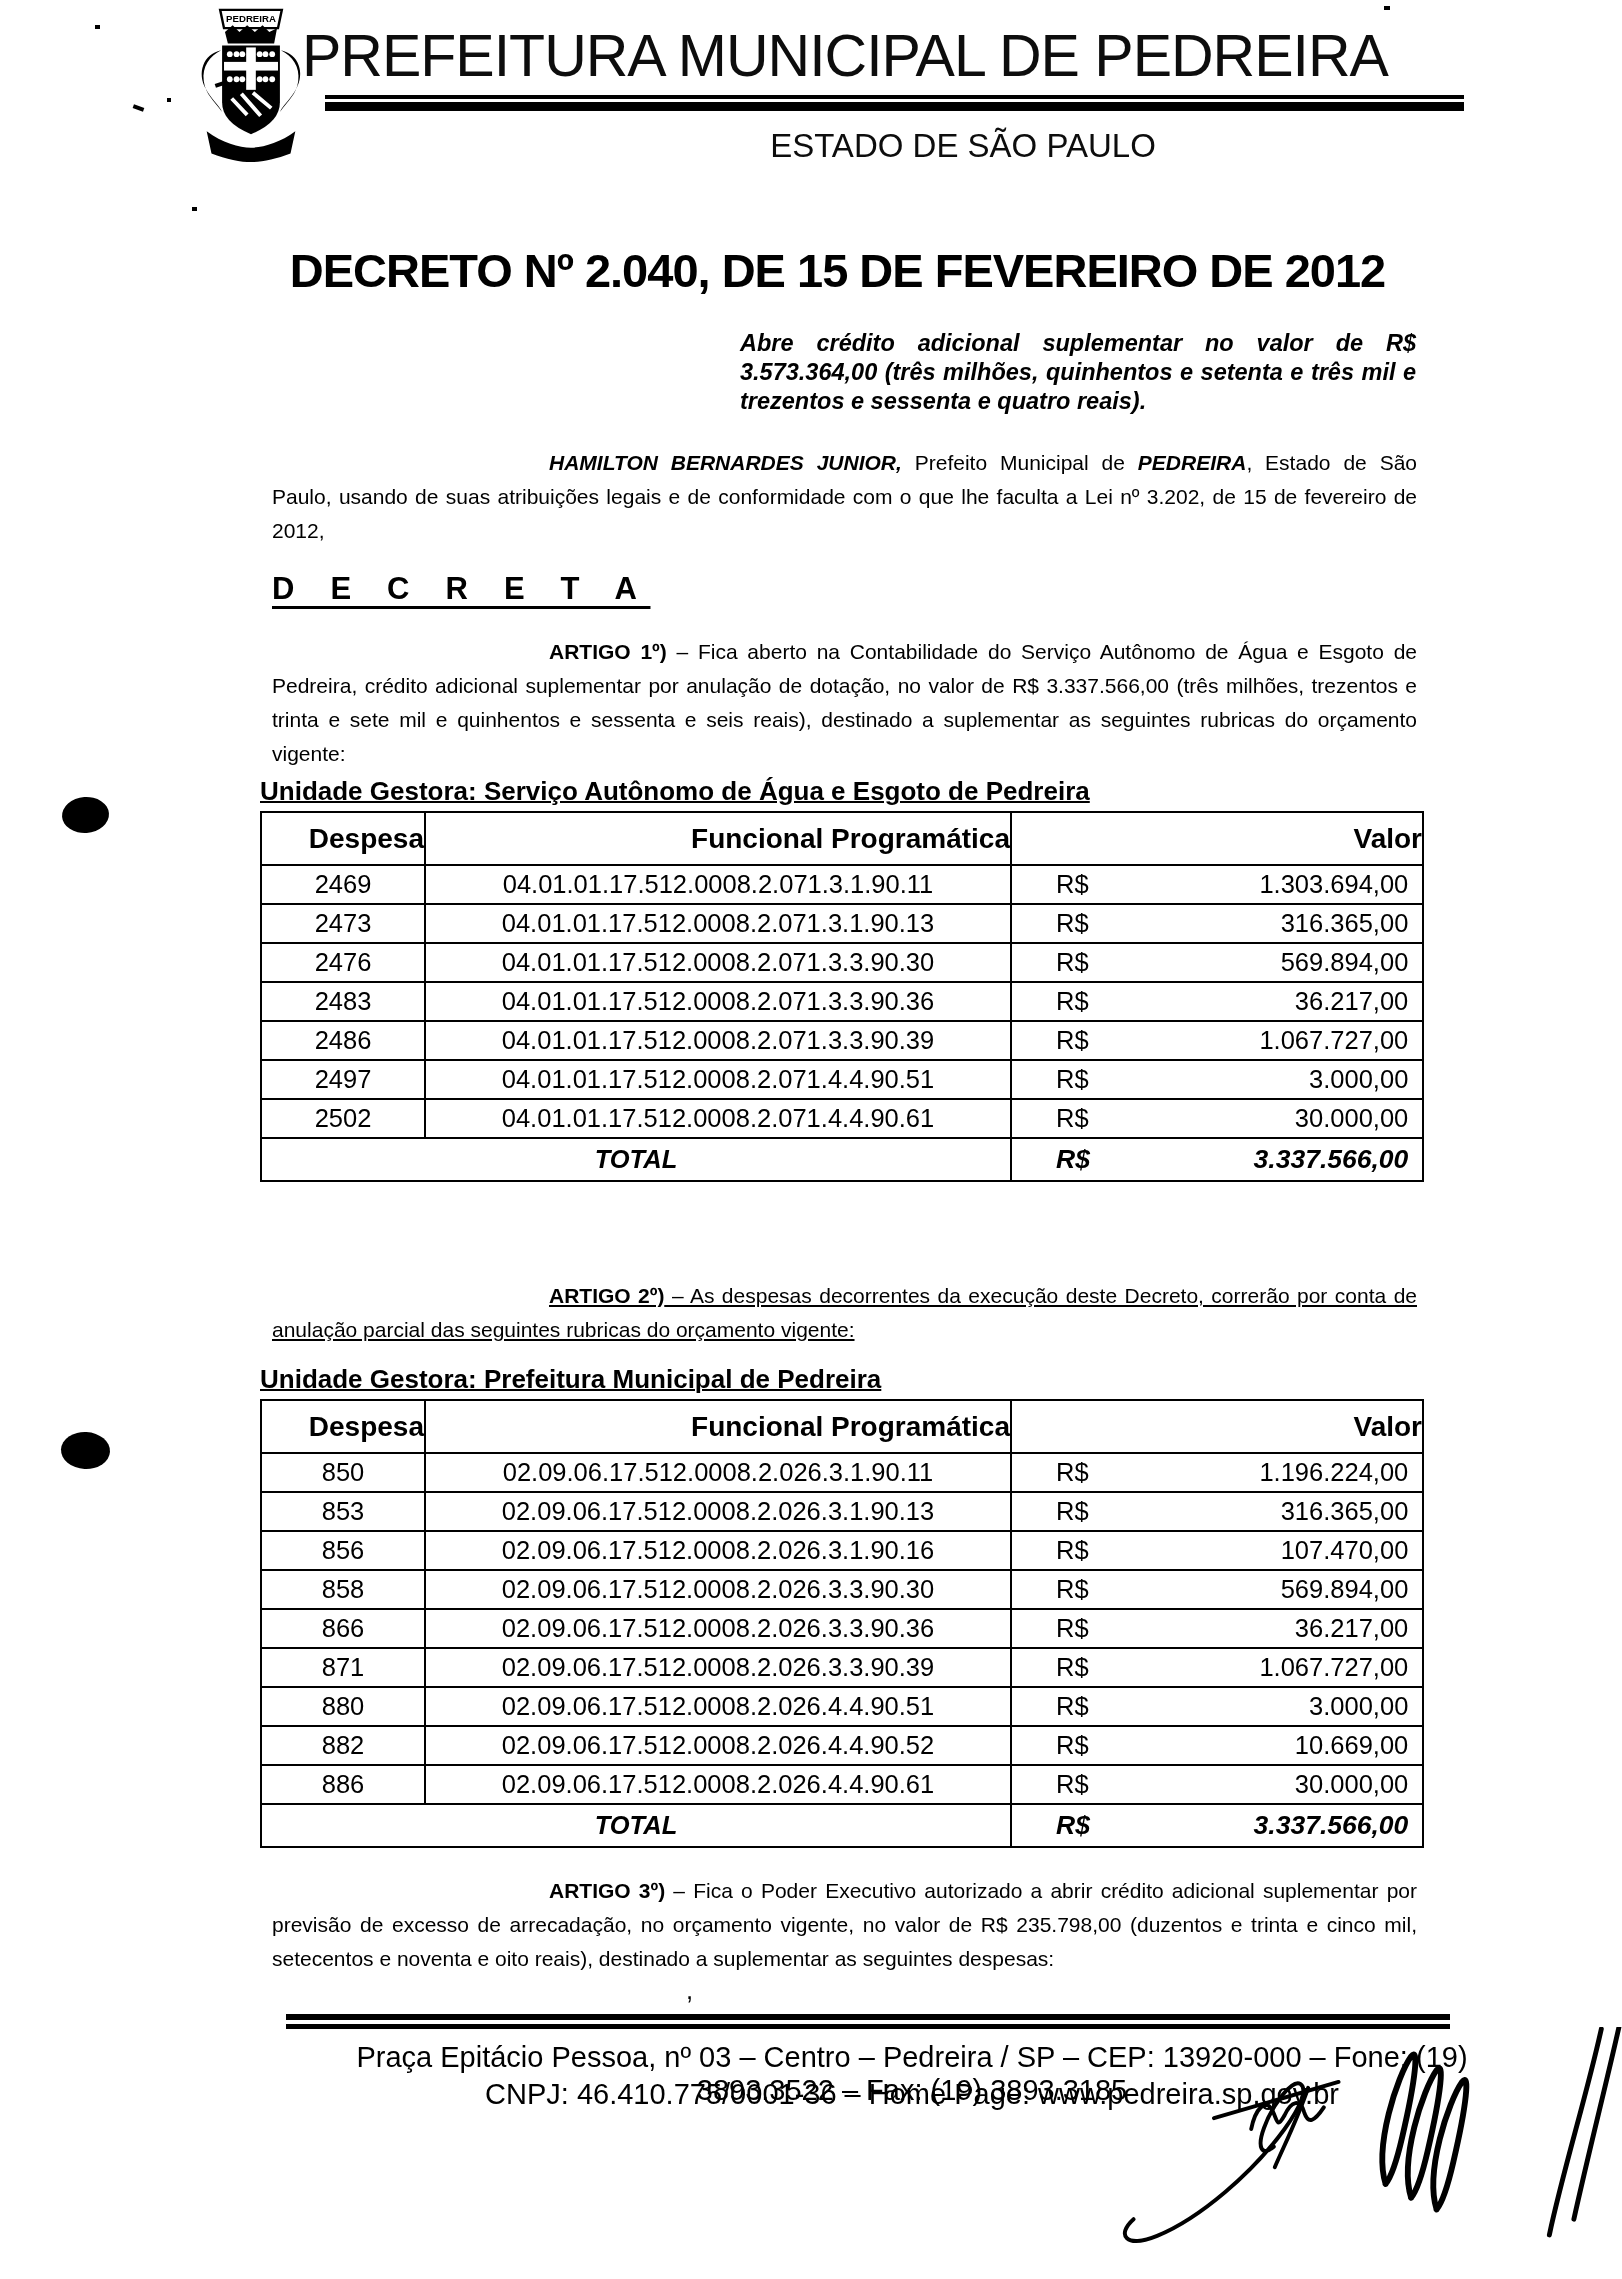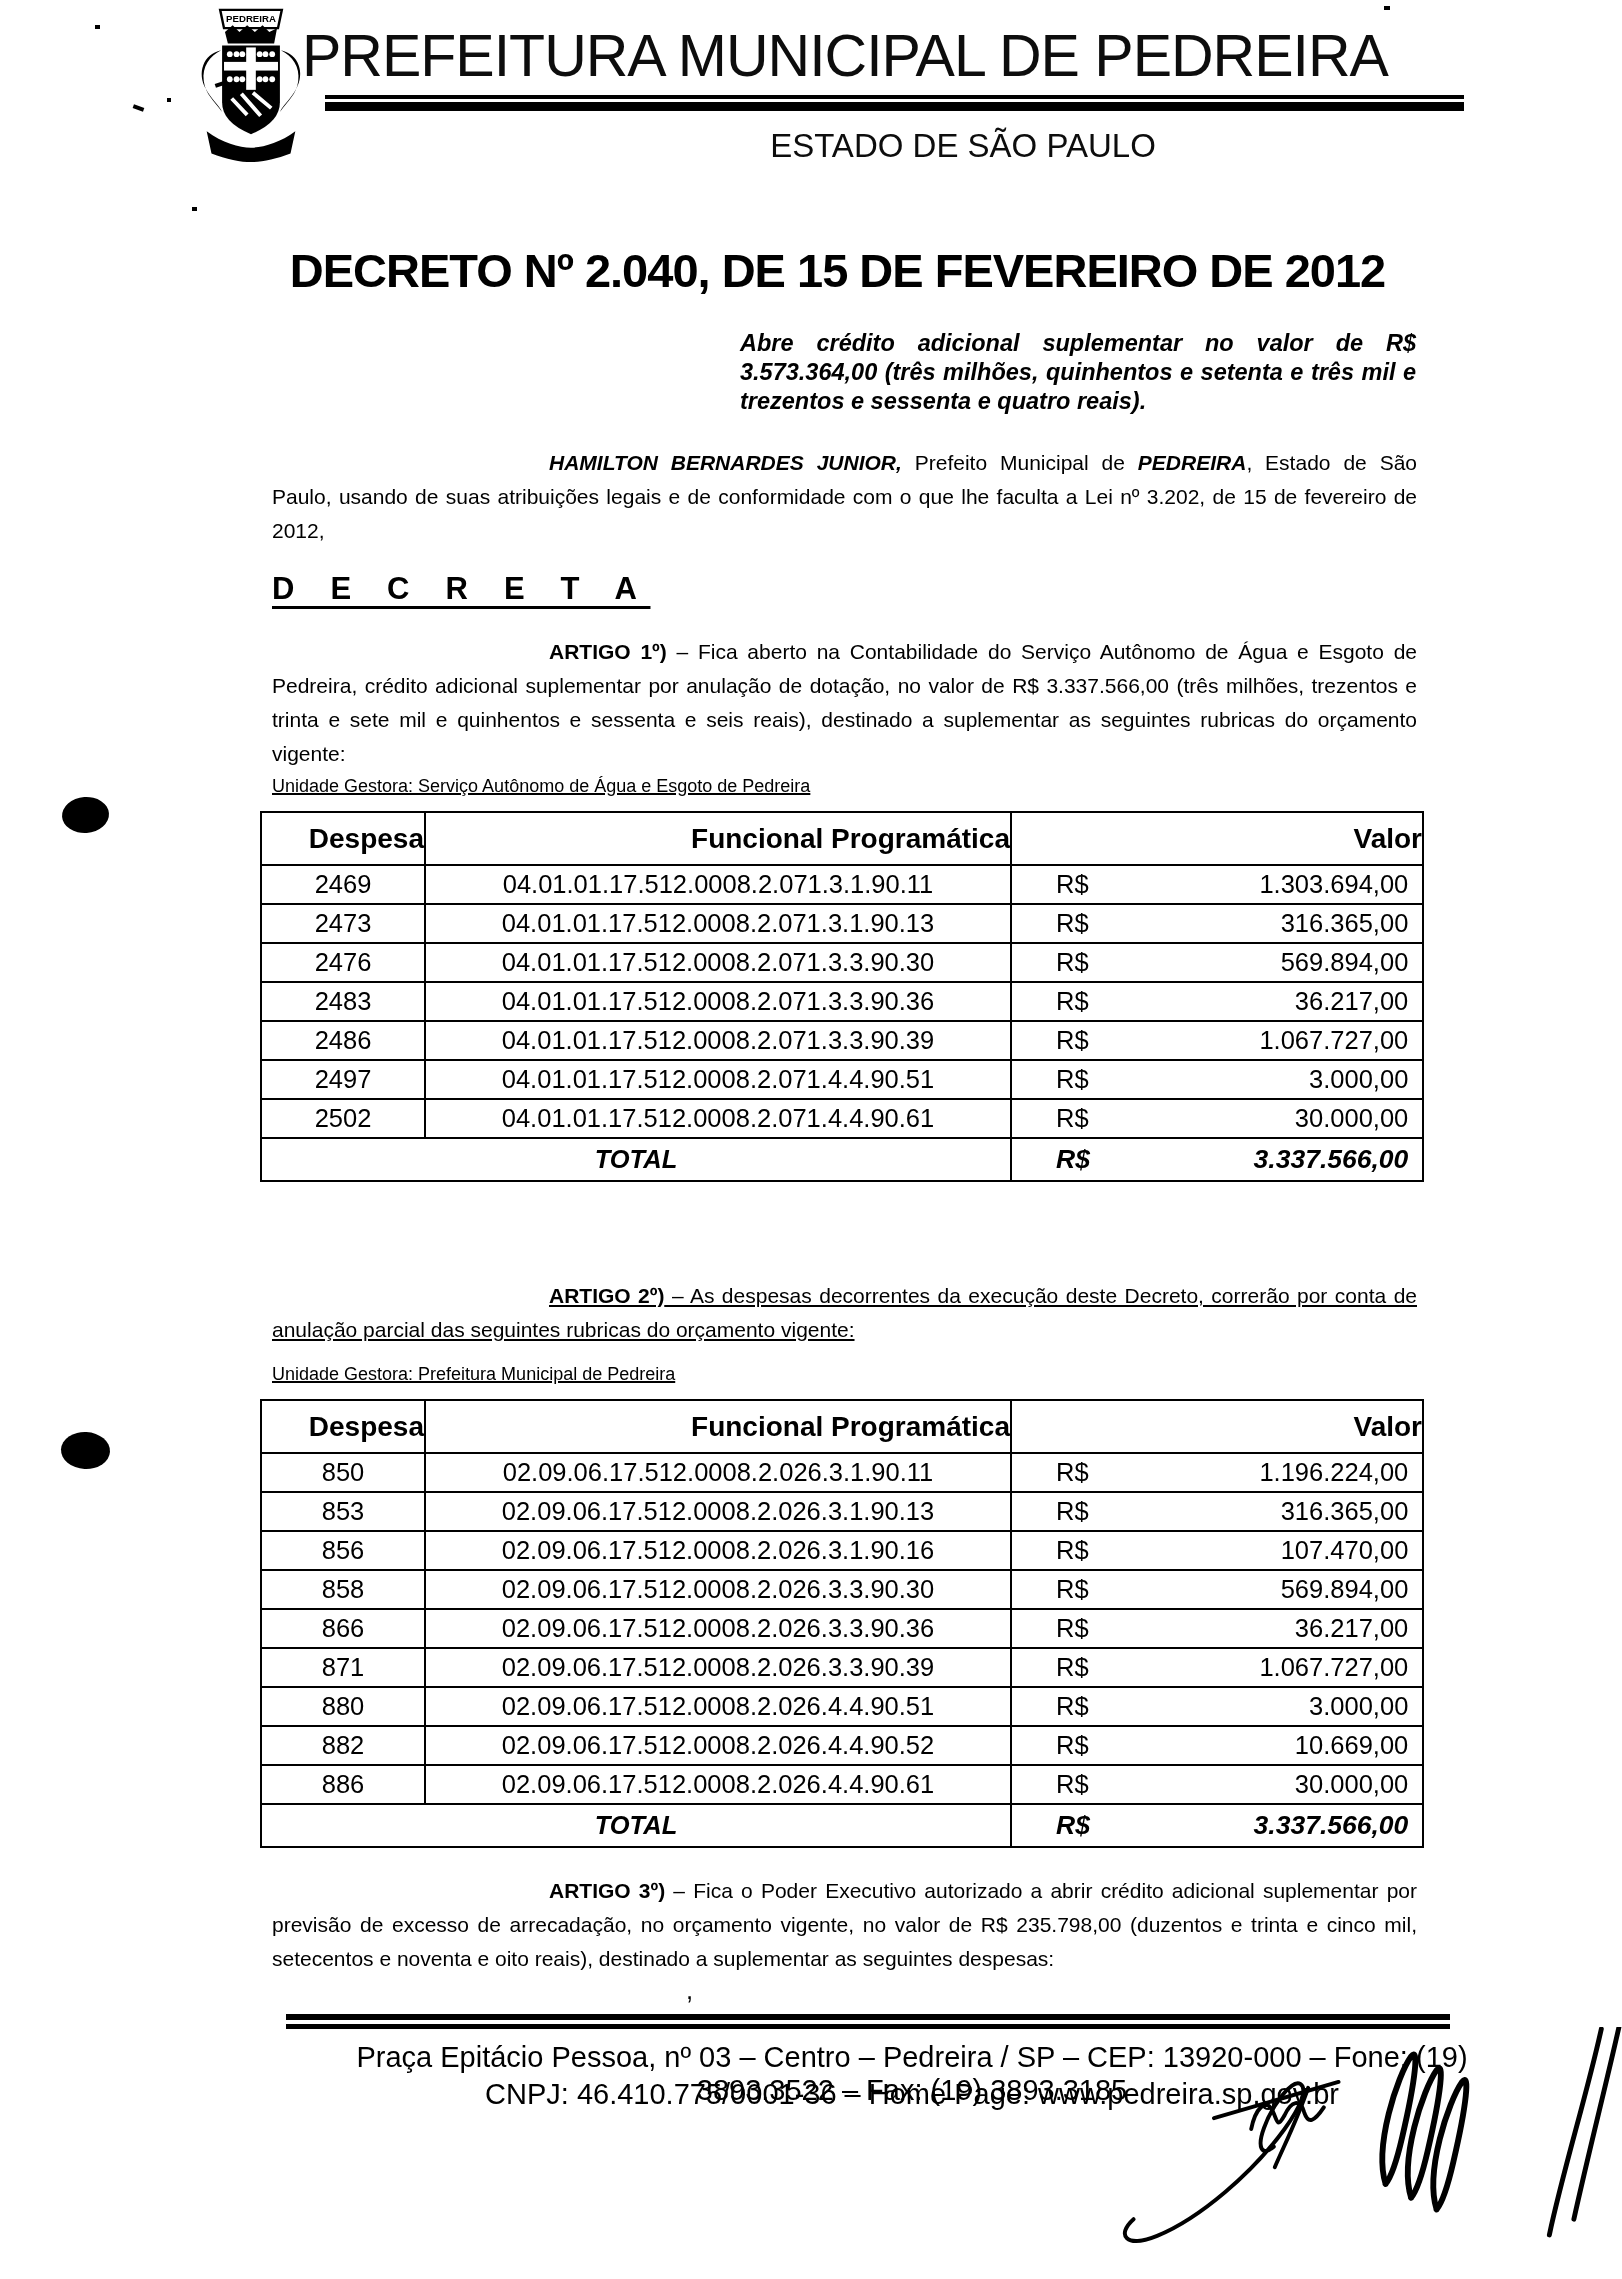--- a/index.html
+++ b/index.html
@@ -39,21 +39,21 @@
   .preamble{top:446px;}
   .decreta{
     position:absolute;left:272px;top:571px;width:1145px;
     font-size:31px;font-weight:bold;letter-spacing:13.7px;
     text-decoration:underline;text-decoration-thickness:2.9px;text-underline-offset:6.9px;
   }
   .art1{top:635px;}
   .art2{top:1279px;text-decoration:underline;}
   .art3{top:1874px;}
   .tbl-heading{
-    position:absolute;left:272px;font-size:18px;font-weight:normal;
+    position:absolute;left:260px;font-size:26px;font-weight:bold;
     text-decoration:underline;text-decoration-thickness:2px;white-space:nowrap;
   }
   .th1{top:776px;}
   .th2{top:1364px;}
   
   table.budget{
     position:absolute;left:260px;width:1161px;border-collapse:collapse;
     border:2.9px solid #000;table-layout:fixed;background:#fff;
   }
   .t1{top:811px;}

